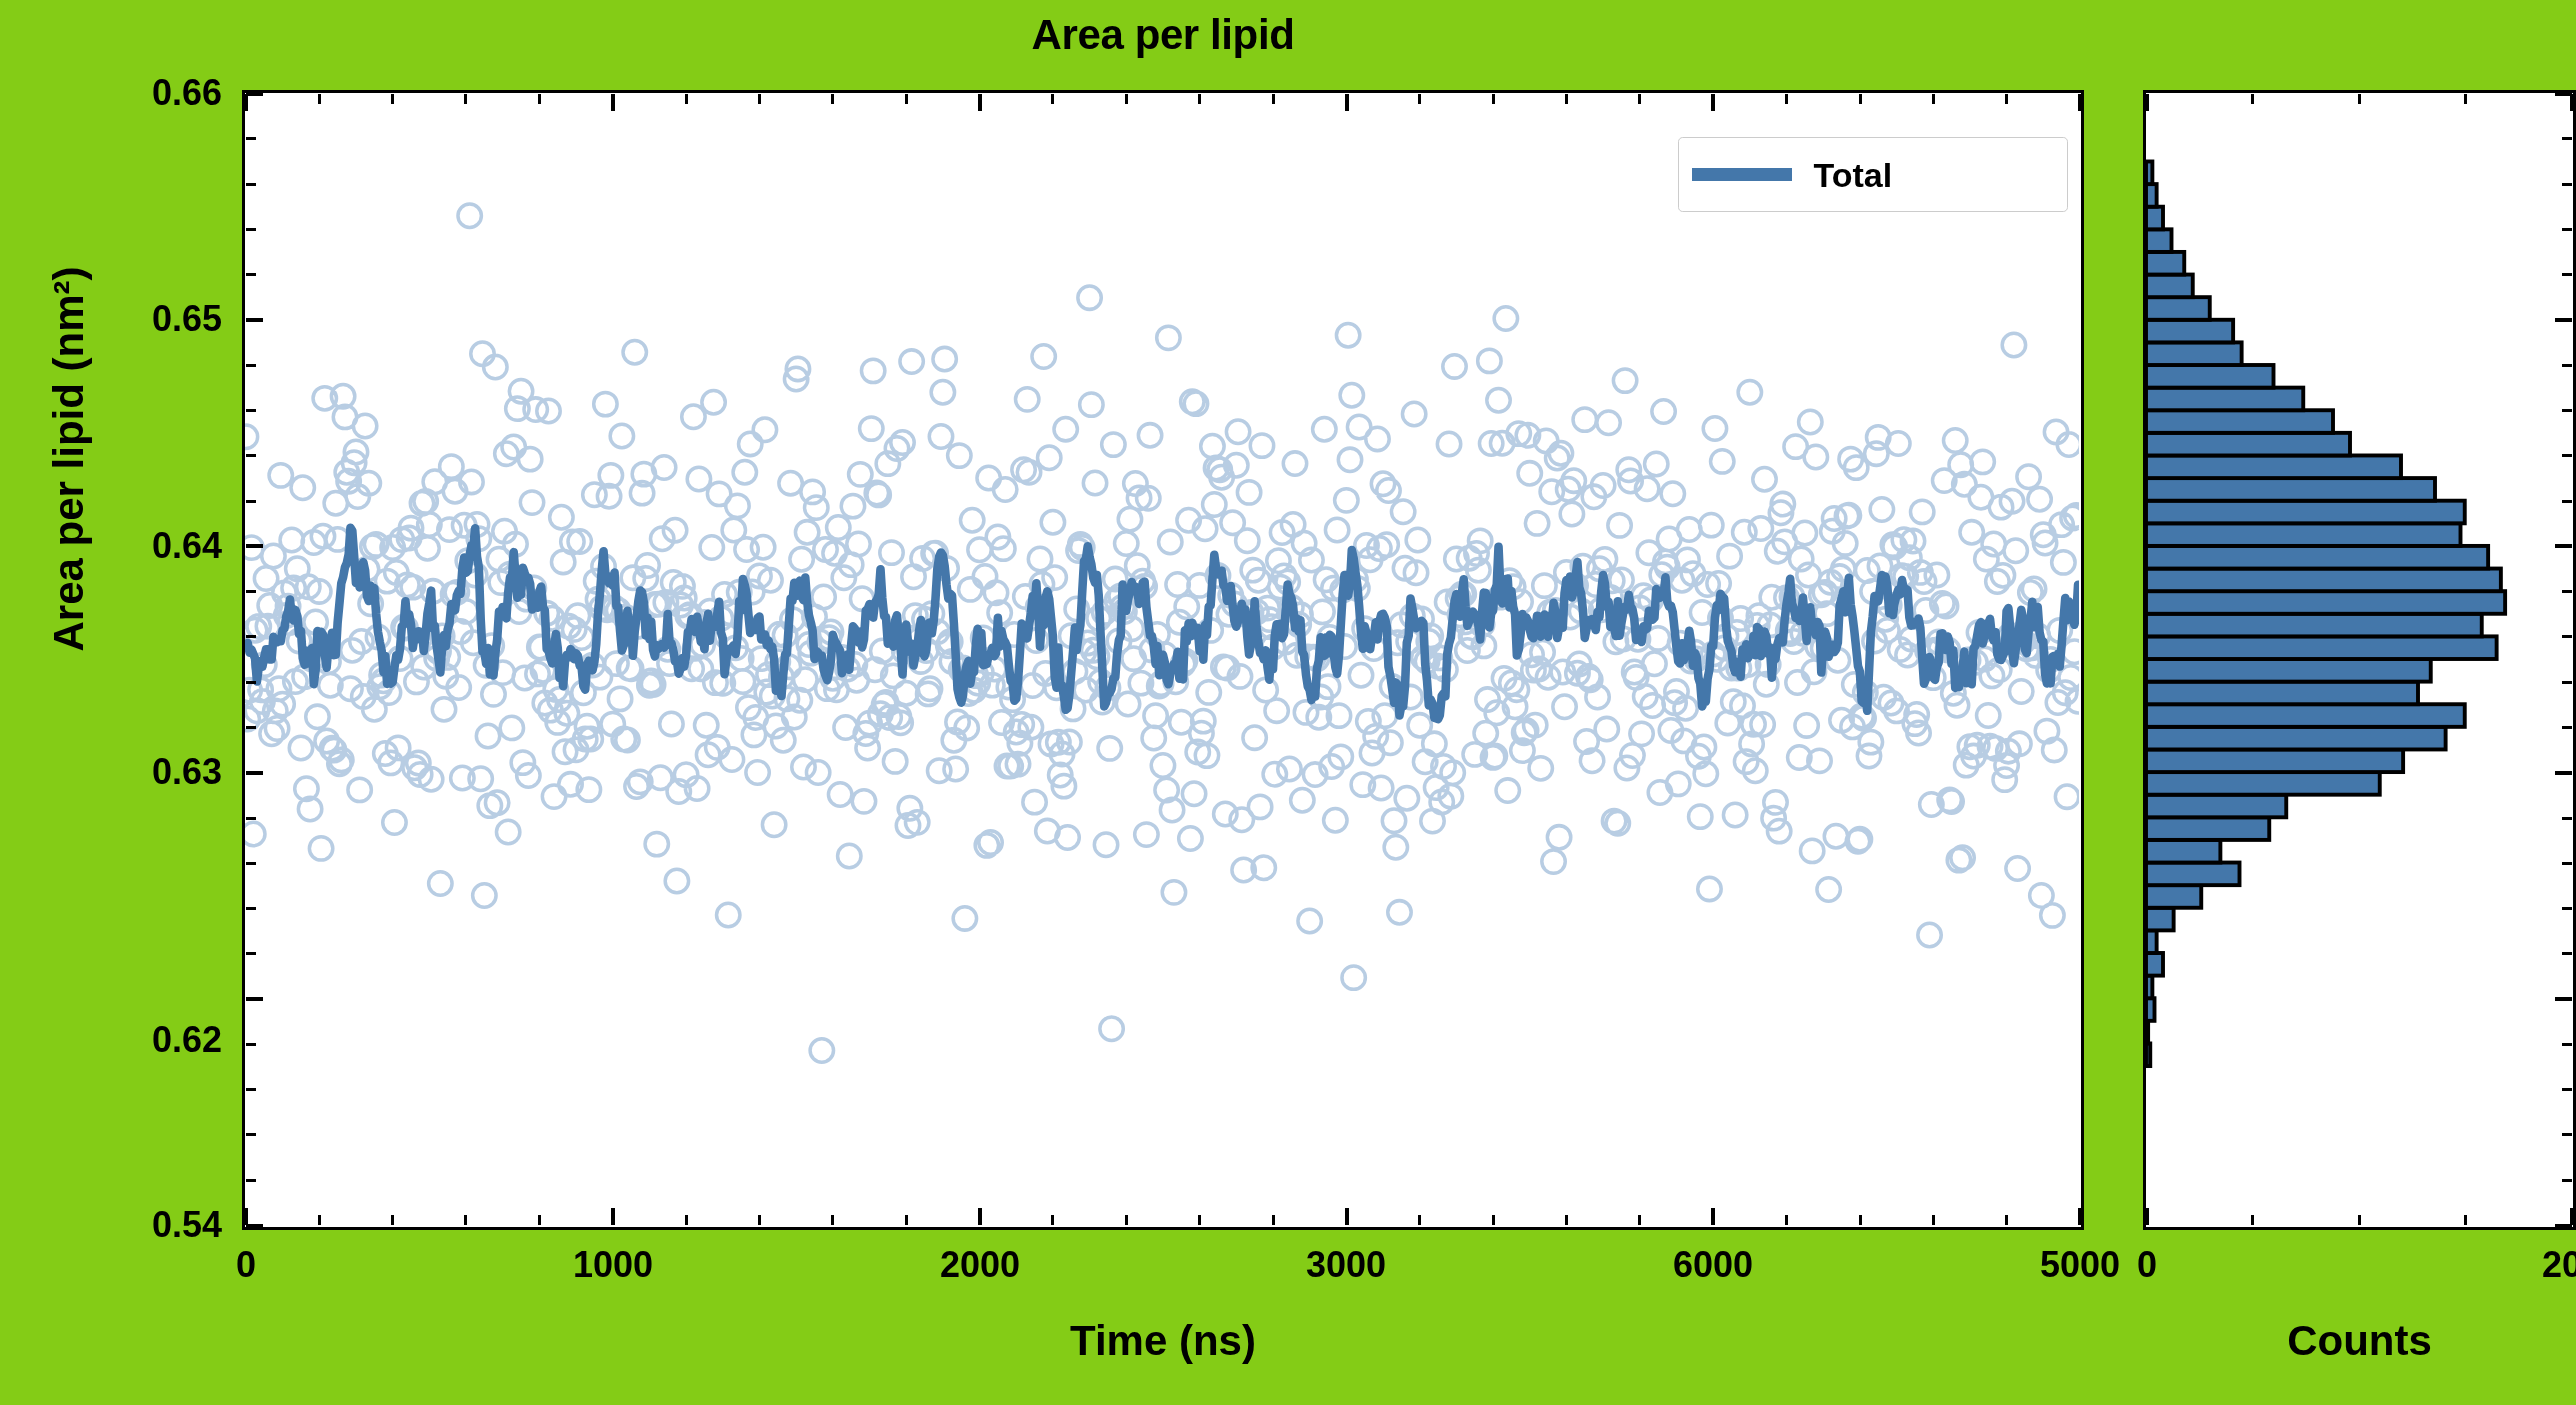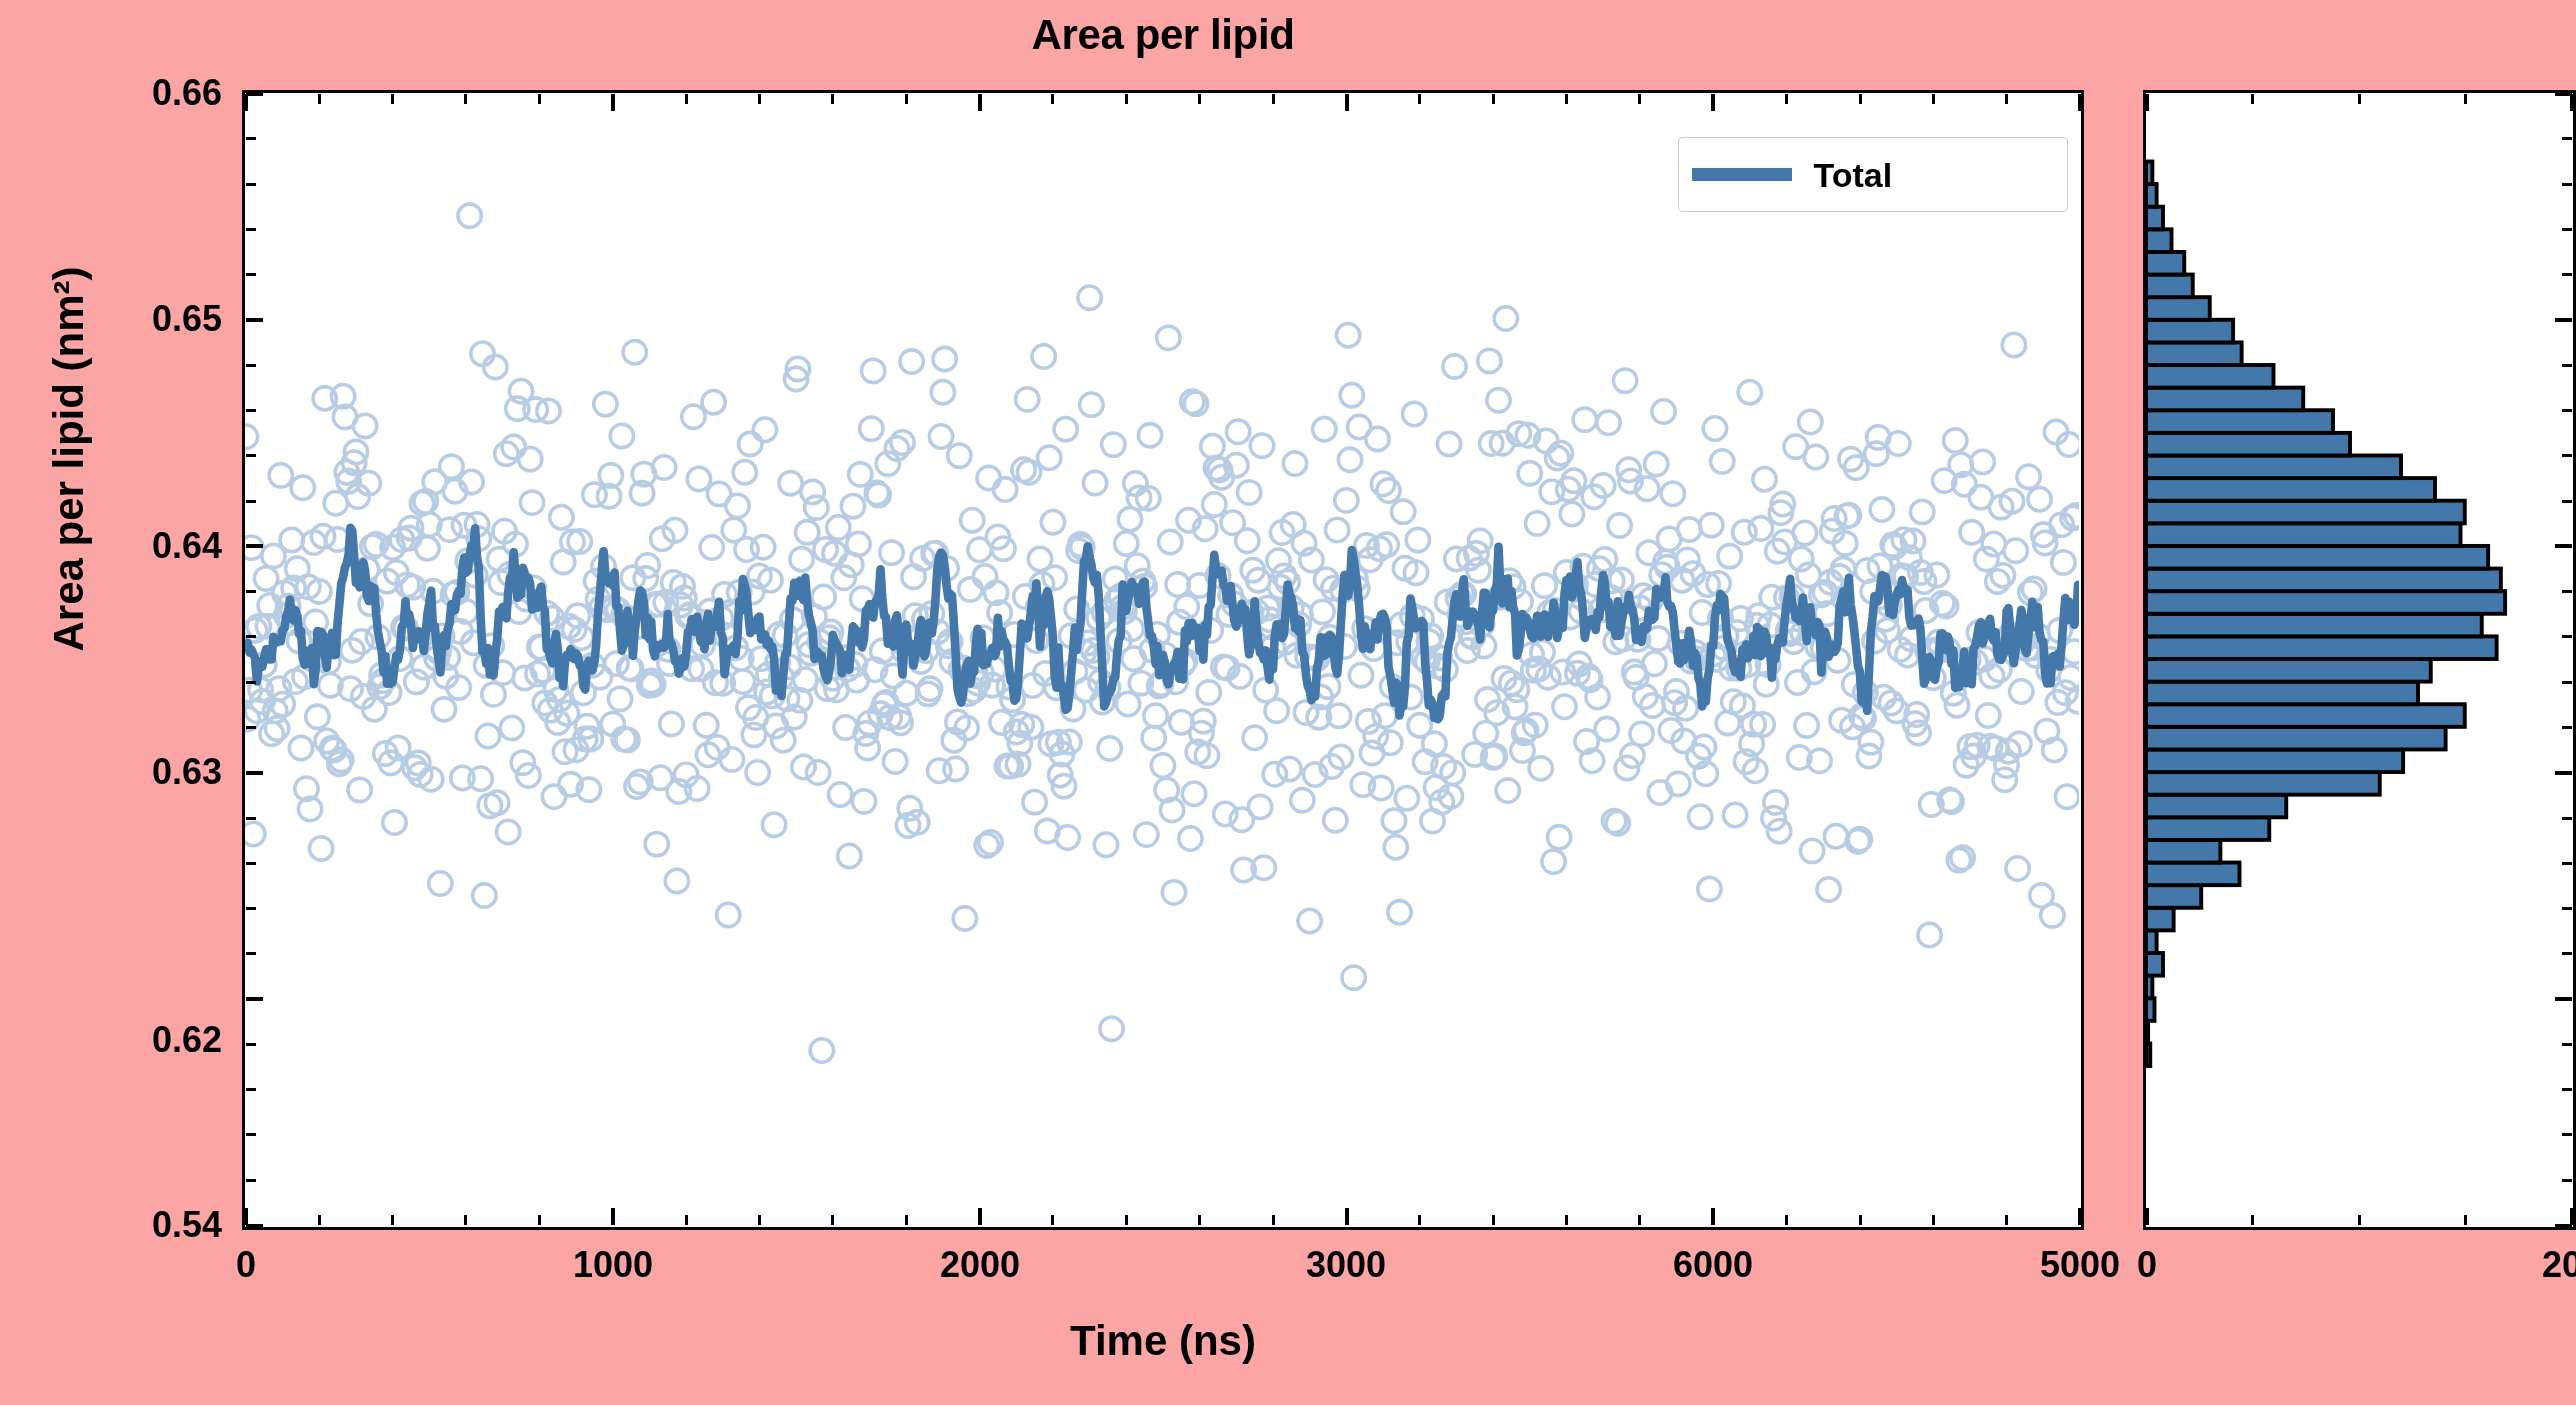--- a/index.html
+++ b/index.html
@@ -1,17 +1,17 @@
 <!DOCTYPE html>
 <html style="font-size:12.5px"><head>
 <meta charset="utf-8">
 <style>
   html,body{margin:0;padding:0;background:#ffffff;}
   body{width:2576px;height:1405px;font-family:"Liberation Sans",sans-serif;overflow:hidden;}
-  #figure{position:relative;width:2576px;height:1405px;background:#fca5a5;}
+  #figure{position:relative;width:2576px;height:1405px;background:#84cc16;}
 
   
   #chart-title{
     position:absolute;left:242px;top:12.5px;width:1842px;
     text-align:center;font-size:42px;font-weight:bold;color:#000;
     letter-spacing:-0.4px;line-height:44px;
   }
 
   
   #main-panel{
@@ -271,20 +271,21 @@
       <div class="tick-mark tmin-v" style="left: 2464px; top: 1215px;"></div>
       <div class="tick-mark tmin-v" style="left: 2464px; top: 94px;"></div>
     </div>
   <div id="hist-ticklabels">
       <div class="xlabel-tick" style="left: 2030px; top: 1247px; width: 234px;">0</div>
       <div class="xlabel-tick" style="left: 2455px; top: 1247px; width: 234px;">200</div>
     </div>
 
   <div id="y-axis-title">Area per lipid (nm²)</div>
   <div id="x-axis-title">Time (ns)</div>
+  <div id="hist-x-axis-title">Counts</div>
 
   <div id="legend">
     <div class="legend-row">
       <span class="legend-swatch" style="background: rgb(68, 119, 170);"></span>
       <span class="legend-text">Total</span>
     </div>
   </div>
 
 </div>
 

